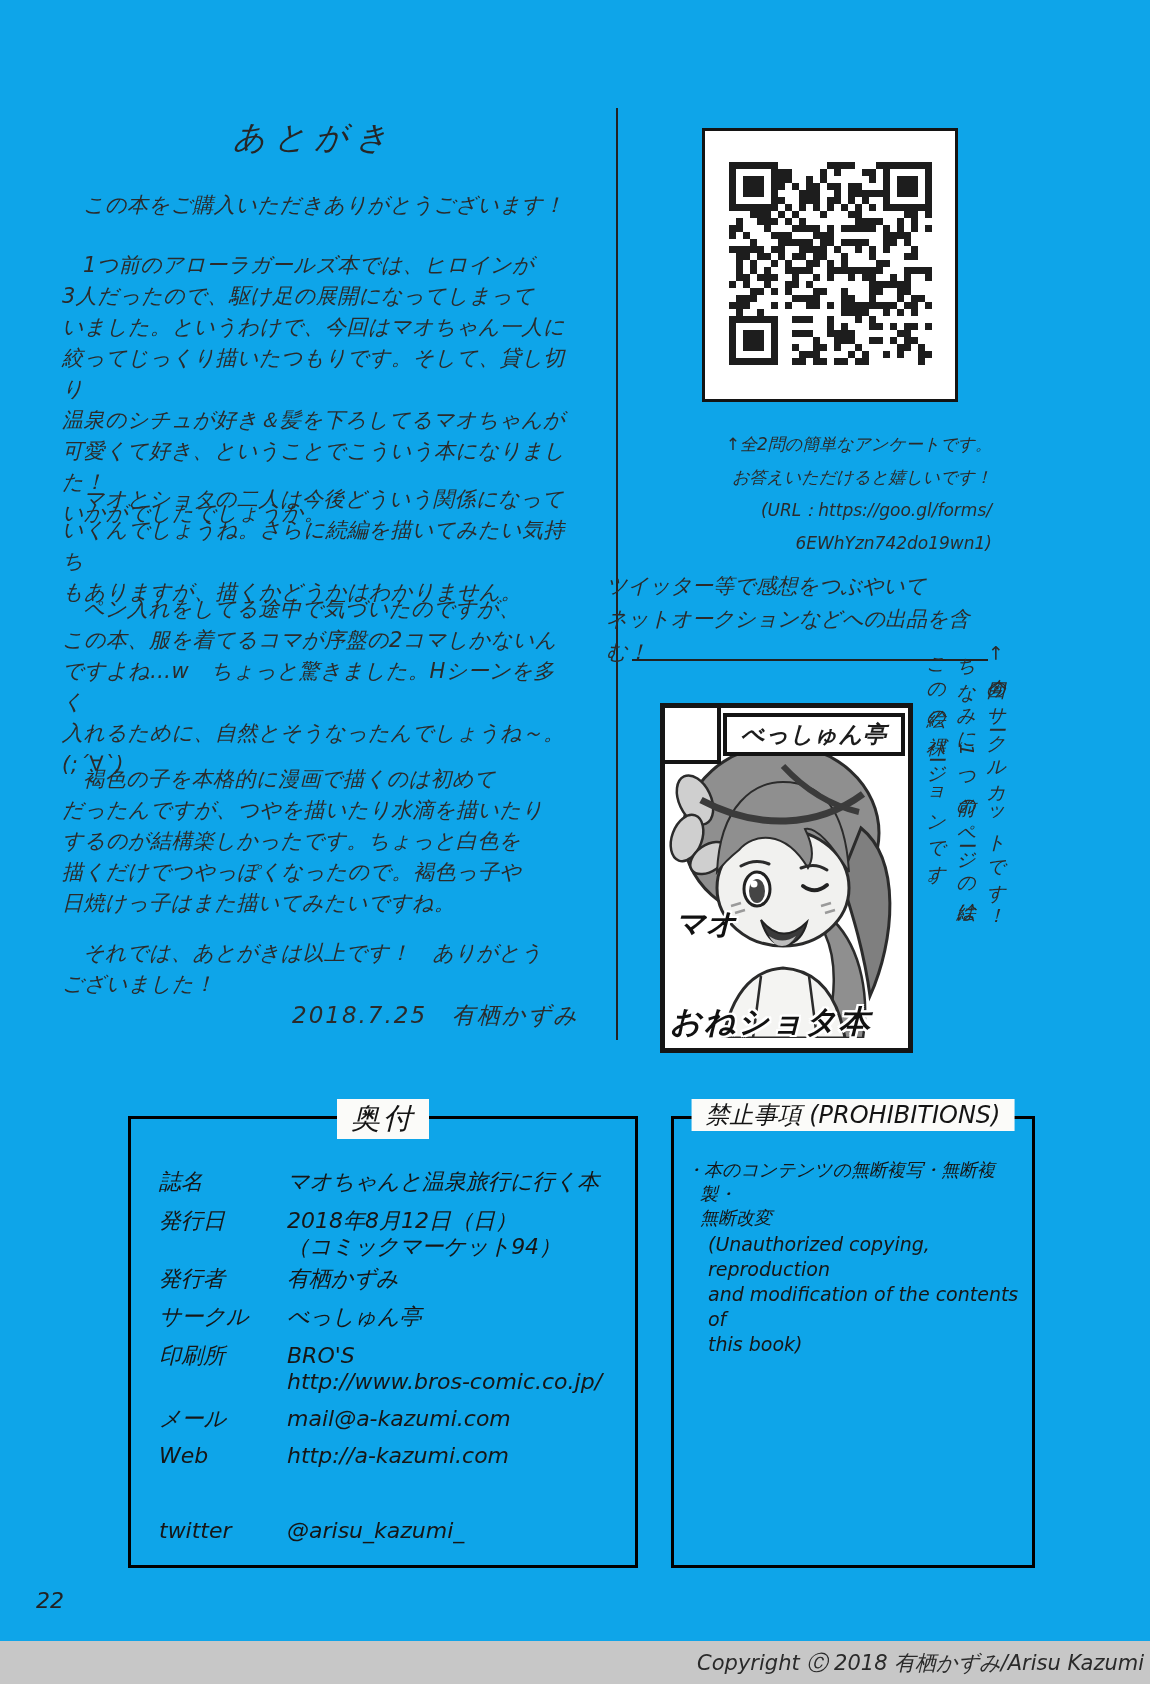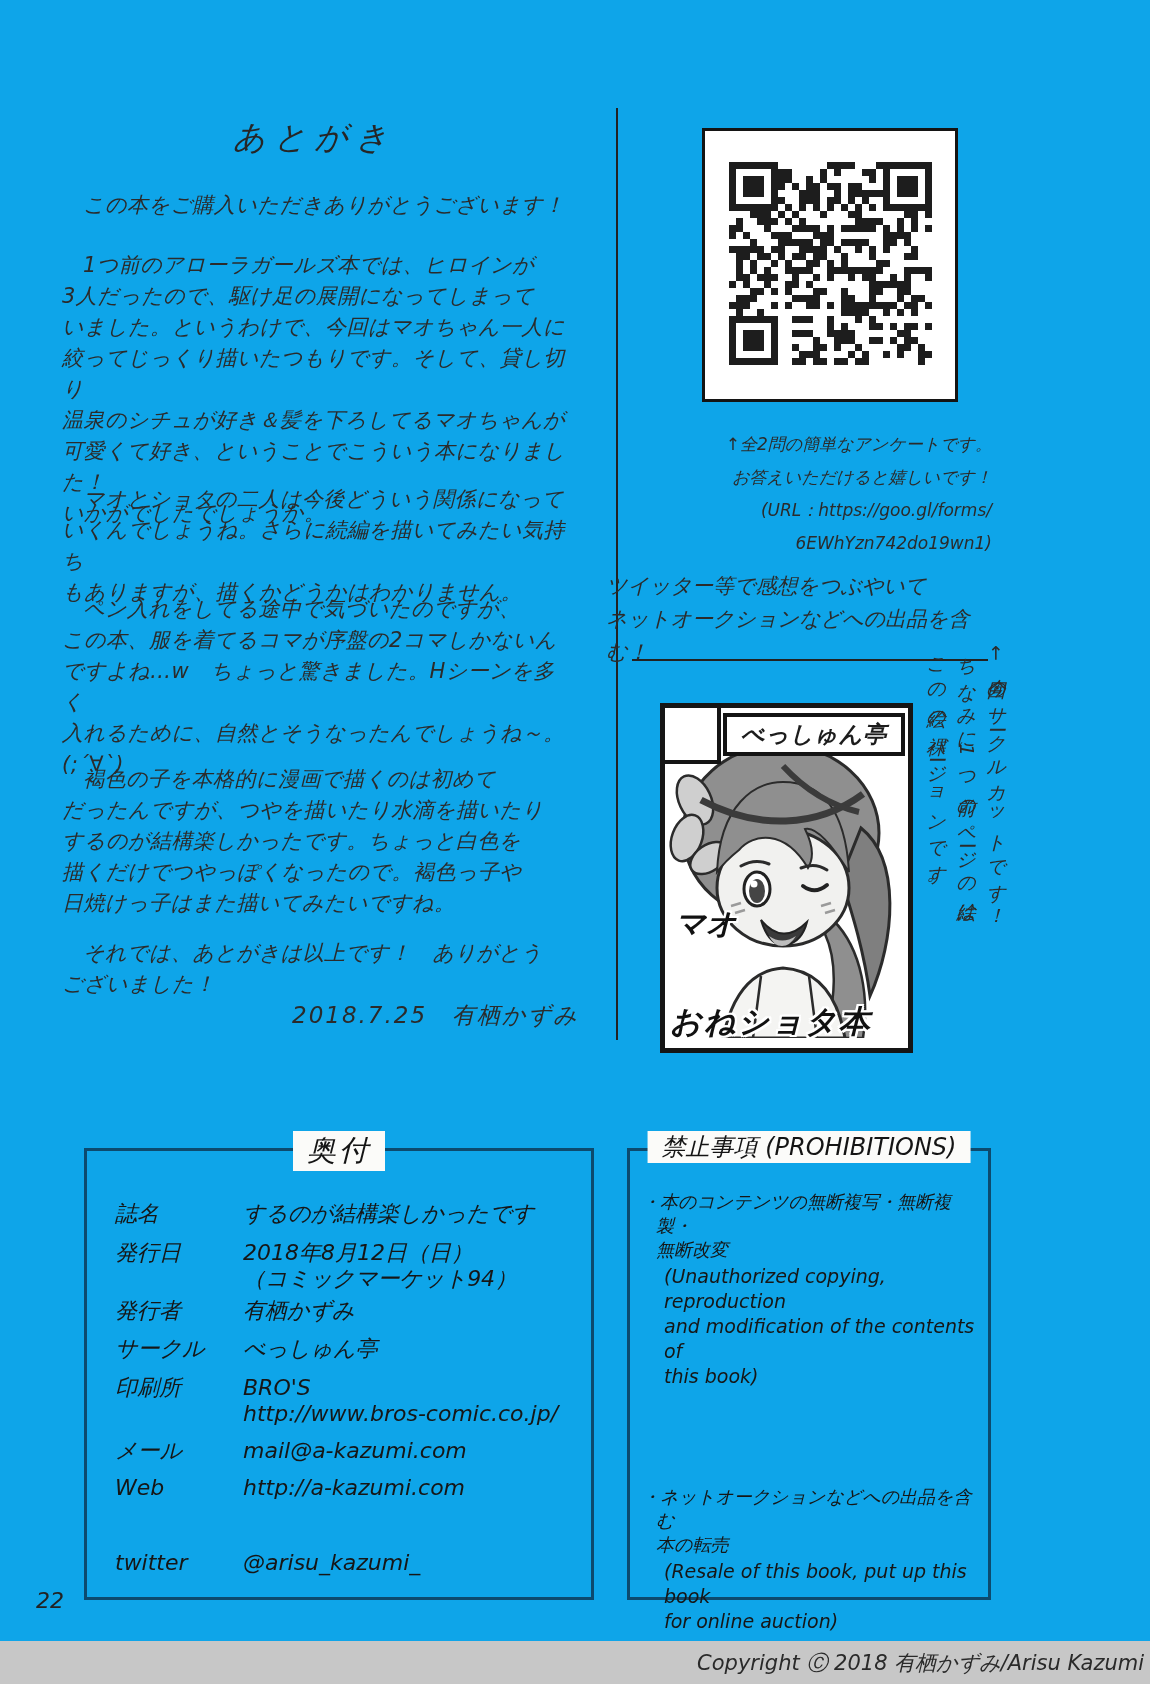--- a/index.html
+++ b/index.html
@@ -38,21 +38,21 @@
   .outline-w{text-shadow:-2px 0 #fff,2px 0 #fff,0 -2px #fff,0 2px #fff,
              -2px -2px #fff,2px 2px #fff,-2px 2px #fff,2px -2px #fff;}
   .cut-mao{position:absolute;left:10px;top:196px;font-size:30px;font-weight:bold;z-index:3;color:#111;}
   .cut-oneshota{position:absolute;left:5px;bottom:5px;font-size:31px;font-weight:bold;z-index:3;
                 color:#111;letter-spacing:2px;}
   .side-notes{position:absolute;left:922px;top:645px;height:345px;writing-mode:vertical-rl;
               font-size:19px;letter-spacing:3px;color:#2b2b2b;}
   .side-notes div{line-height:30px;}
 
   
-  .info-box{position:absolute;top:1148px;height:446px;border:3px solid #0c4a6e;background:transparent;}
+  .info-box{position:absolute;top:1116px;height:446px;border:3px solid #000000;background:transparent;margin-left:44px;}
   .colo-box{left:84px;width:504px;}
   .proh-box{left:627px;width:358px;}
   .box-legend{position:absolute;top:-20px;left:50%;transform:translateX(-50%);background:#fbfbf9;
               padding:0 14px;white-space:nowrap;color:#141414;}
   .colo-legend{font-size:29px;letter-spacing:3px;}
   .proh-legend{font-size:24px;letter-spacing:0;}
   .colo-row{position:absolute;left:28px;right:10px;display:flex;font-size:22px;line-height:26px;}
   .colo-label{width:128px;flex:none;color:#161616;}
   .colo-value{white-space:pre-line;color:#161616;}
   .proh-item{position:absolute;left:12px;right:8px;}
@@ -557,21 +557,21 @@
   <div class="side-notes">
     <div>←今回のサークルカットです！</div>
     <div>ちなみに1つ前のページの絵は</div>
     <div>この絵の裸バージョンです。</div>
   </div>
 
   <div class="info-box colo-box">
     <div class="box-legend colo-legend">奥付</div>
     <div class="colo-row" style="top:50px">
       <span class="colo-label">誌名</span>
-      <span class="colo-value">するのが結構楽しかったです</span>
+      <span class="colo-value">マオちゃんと温泉旅行に行く本</span>
     </div>
     <div class="colo-row" style="top:89px">
       <span class="colo-label">発行日</span>
       <span class="colo-value">2018年8月12日（日）
 （コミックマーケット94）</span>
     </div>
     <div class="colo-row" style="top:147px">
       <span class="colo-label">発行者</span>
       <span class="colo-value">有栖かずみ</span>
     </div>
@@ -600,26 +600,20 @@
 
   <div class="info-box proh-box">
     <div class="box-legend proh-legend">禁止事項 (PROHIBITIONS)</div>
     <div class="proh-item" style="top:39px">
       <div class="proh-jp">・本のコンテンツの無断複写・無断複製・
 無断改変</div>
       <div class="proh-en">(Unauthorized copying, reproduction
 and modification of the contents of
 this book)</div>
     </div>
-    <div class="proh-item" style="top:334px">
-      <div class="proh-jp">・ネットオークションなどへの出品を含む
-本の転売</div>
-      <div class="proh-en">(Resale of this book, put up this book
-for online auction)</div>
-    </div>
   </div>
 
   <div class="page-number">22</div>
   <div class="footer-band">
     <div class="copyright">Copyright Ⓒ 2018 有栖かずみ/Arisu Kazumi</div>
   </div>
 
 </div>
 
 </body></html>

